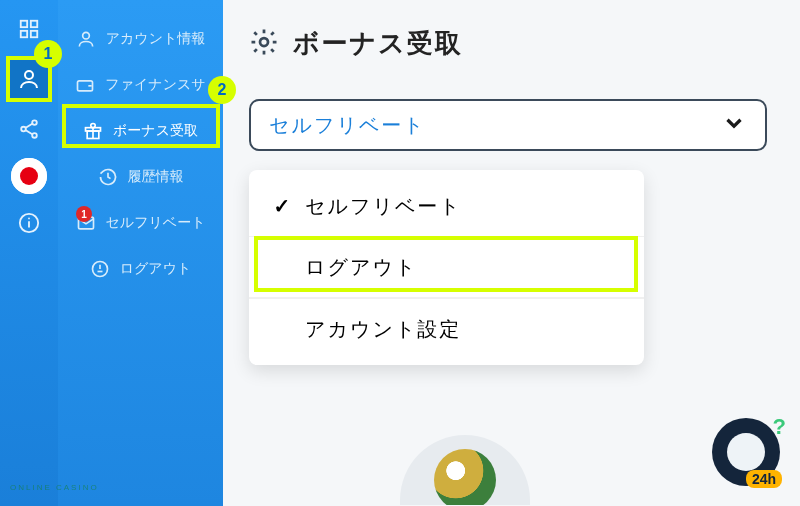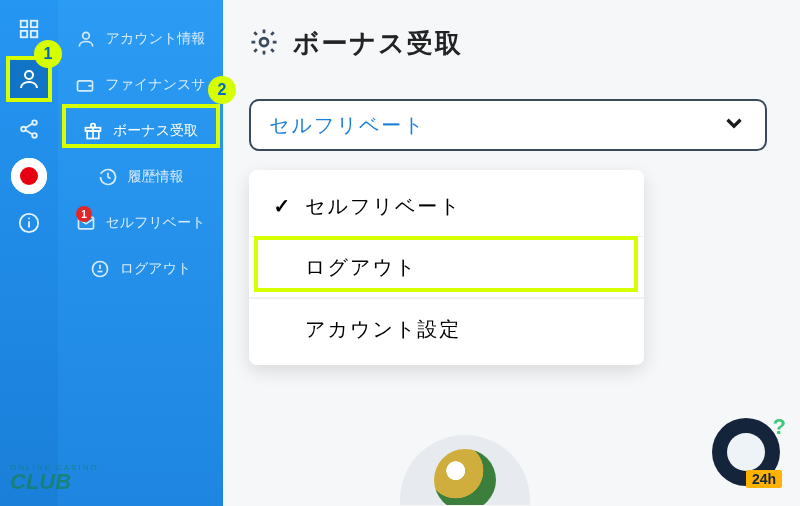--- a/index.html
+++ b/index.html
@@ -73,21 +73,21 @@
 .logo .small { font-size: 8px; letter-spacing: 2px; }
 .logo .big { font-size: 22px; font-weight: 900; font-style: italic; line-height: .9; }
 
 .support-fab {
   position: absolute; right: 20px; bottom: 20px; width: 68px; height: 68px; border-radius: 50%;
   background: #14253b; display: flex; align-items: center; justify-content: center; z-index: 10; cursor: pointer;
 }
 .support-fab .face { width: 38px; height: 38px; border-radius: 50%; background: #eef3f7; }
 .support-fab .tag {
   position: absolute; right: -2px; bottom: -2px; background: #ffb300; color: #14253b;
-  font-weight: 800; font-size: 14px; padding: 1px 6px; border-radius: 2px;
+  font-weight: 800; font-size: 14px; padding: 1px 6px; border-radius: 8px;
 }
 .support-fab .q {
   position: absolute; right: -6px; top: -4px; color: #3bc97a; font-weight: 900; font-size: 22px;
 }
 
 .decoy-knob {
   position: absolute; left: 400px; top: 435px; width: 130px; height: 70px;
   border-radius: 65px 65px 0 0; background: #e7ebef; z-index: 1; overflow: hidden;
 }
 .decoy-knob::after{
@@ -240,20 +240,19 @@
 <div class="callout-box" style="left:6px; top:56px; width:46px; height:46px;"></div>
 <div class="callout-num" style="left:34px; top:40px;">1</div>
 
 <div class="callout-box" style="left:62px; top:104px; width:158px; height:44px;"></div>
 <div class="callout-num" style="left:208px; top:76px;">2</div>
 
 <div class="callout-box" style="left:254px; top:236px; width:384px; height:56px;"></div>
 
 <div class="logo">
   <div class="small">ONLINE CASINO</div>
-  <div class="big">CLUB</div>
 </div>
 
 <div class="support-fab">
   <div class="face"></div>
   <div class="q">?</div>
   <div class="tag">24h</div>
 </div>
 
 </body></html>

